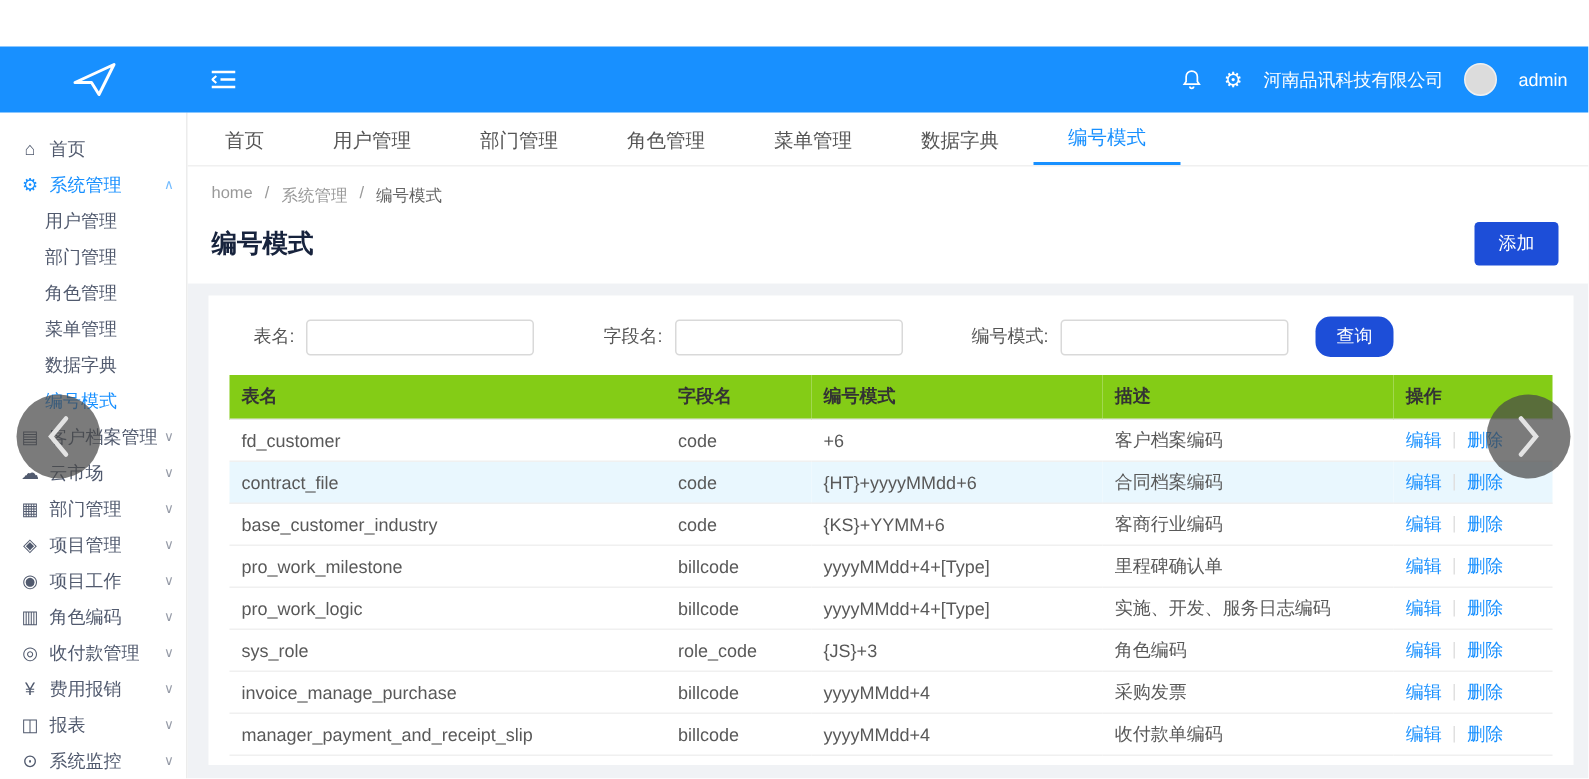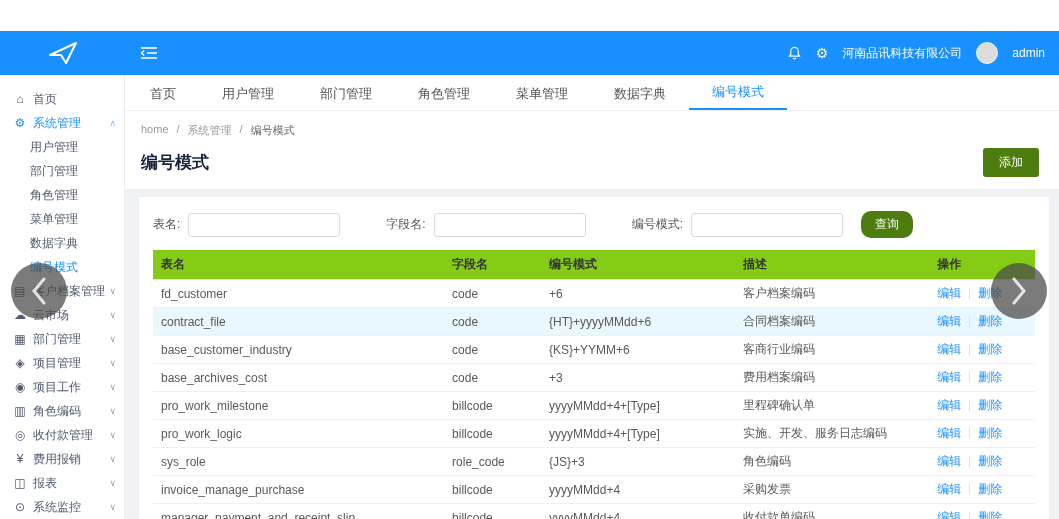--- a/index.html
+++ b/index.html
@@ -32,25 +32,25 @@
   .main { position:absolute; top:75px; left:125px; right:0; bottom:0; background:#f0f2f5; }
   .main-head { background:#fff; padding-bottom:12px; }
   .tabsbar { display:flex; align-items:flex-end; height:36px; border-bottom:1px solid #f0f0f0; padding-left:2px; background:#fff; }
   .tab { padding:0 23px; line-height:33px; font-size:13px; color:#555; cursor:pointer; white-space:nowrap; }
   .tab.active { color:#1890ff; border-bottom:2px solid #1890ff; }
   .breadcrumb { padding:12px 16px 0; font-size:11px; color:#999; display:flex; gap:8px; }
   .bc-item { cursor:pointer; }
   .bc-item.current { color:#666; }
   .title-row { display:flex; align-items:center; padding:10px 20px 0 16px; }
   .page-title { font-size:17px; font-weight:bold; color:#17233d; }
-  .btn-primary { margin-left:auto; background:#4d7c0f; color:#fff; border:none; border-radius:3px;
+  .btn-primary { margin-left:auto; background:#1d4ed8; color:#fff; border:none; border-radius:3px;
     font-size:12px; padding:6px 16px; cursor:pointer; font-family:inherit; }
 
   .card { margin:8px 10px 0 14px; background:#fff; padding:10px 14px 6px; }
-  .filter-row { display:flex; align-items:center; font-size:12px; color:#555; margin:4px 0 12px; }
+  .filter-row { display:flex; align-items:center; font-size:12px; color:#555; margin:4px 16px 12px; }
   .f-label { margin-right:8px; white-space:nowrap; }
   .f-input { width:152px; height:24px; border:1px solid #d9d9d9; border-radius:3px; margin-right:46px;
     font-size:12px; padding:0 6px; outline:none; font-family:inherit; }
   .f-input:last-of-type { margin-right:18px; }
   .filter-row .btn-primary { margin-left:0; padding:5px 14px;border-radius:10px; }
 
   table.data { width:100%; border-collapse:collapse; font-size:12px; }
   table.data th { background:#84cc16; text-align:left; font-weight:bold; color:#333;
     padding:6px 8px; border-bottom:1px solid #e8e8e8; }
   table.data td { padding:5px 8px; border-bottom:1px solid #f0f0f0; color:#595959; white-space:nowrap; }
@@ -242,27 +242,20 @@
             <td><a class="op-link">编辑</a><span class="op-div"></span><a class="op-link">删除</a></td>
           </tr>
           <tr>
             <td>base_customer_industry</td>
             <td>code</td>
             <td>{KS}+YYMM+6</td>
             <td>客商行业编码</td>
             <td><a class="op-link">编辑</a><span class="op-div"></span><a class="op-link">删除</a></td>
           </tr>
           <tr>
-            <td>base_archives_cost</td>
-            <td>code</td>
-            <td>+3</td>
-            <td>费用档案编码</td>
-            <td><a class="op-link">编辑</a><span class="op-div"></span><a class="op-link">删除</a></td>
-          </tr>
-          <tr>
             <td>pro_work_milestone</td>
             <td>billcode</td>
             <td>yyyyMMdd+4+[Type]</td>
             <td>里程碑确认单</td>
             <td><a class="op-link">编辑</a><span class="op-div"></span><a class="op-link">删除</a></td>
           </tr>
           <tr>
             <td>pro_work_logic</td>
             <td>billcode</td>
             <td>yyyyMMdd+4+[Type]</td>

